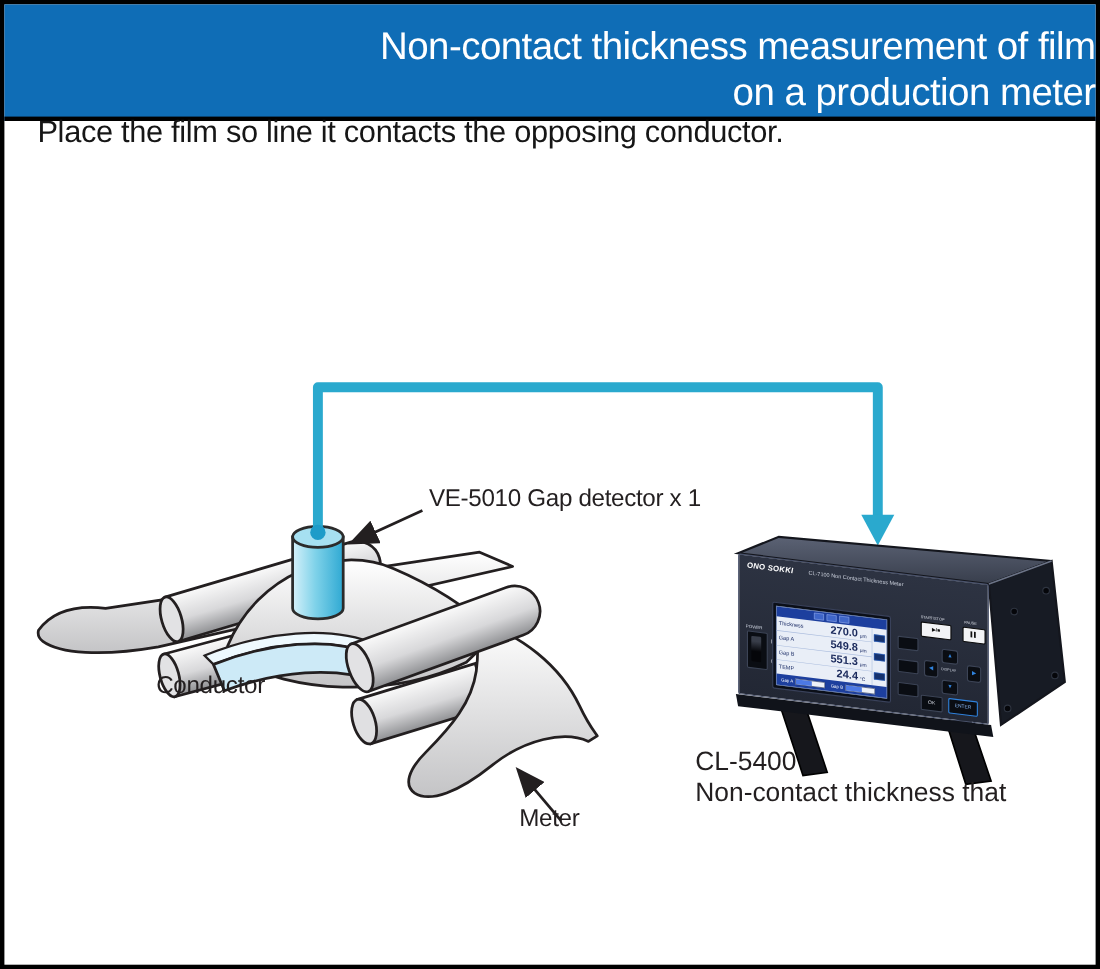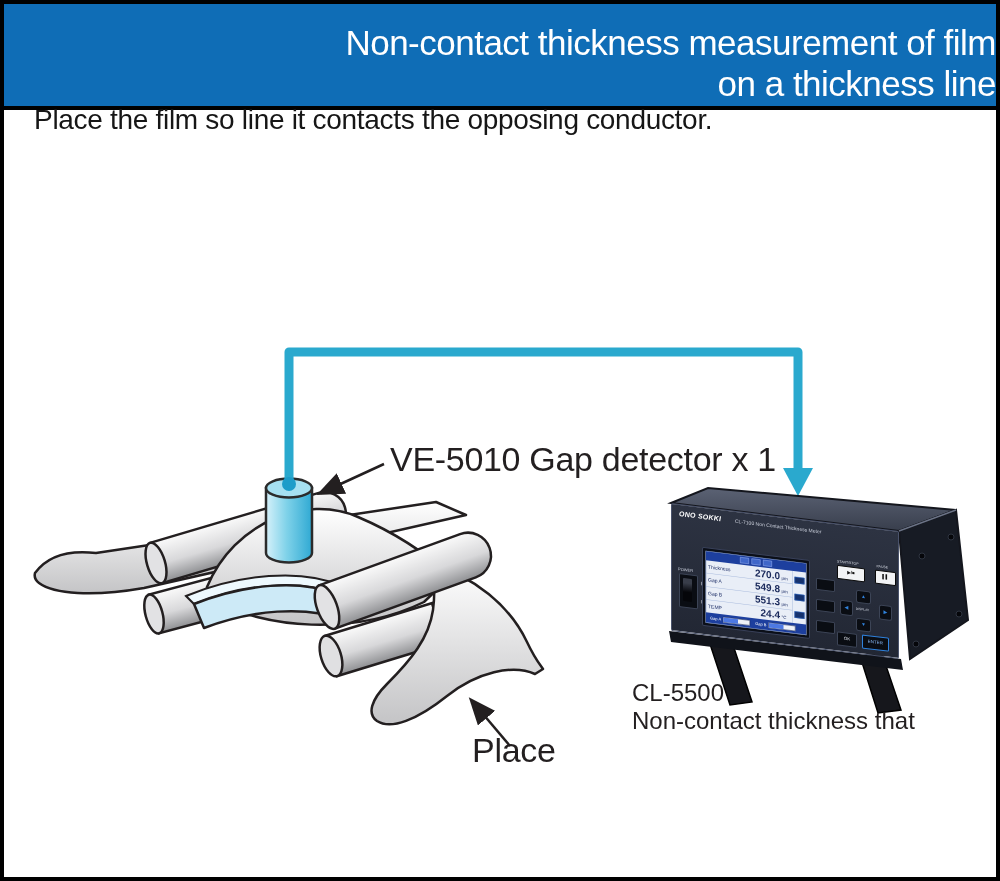--- a/index.html
+++ b/index.html
@@ -13,21 +13,21 @@
     position:absolute;left:0;top:0;right:0;height:84px;
     background:#0f6db6;border-bottom:4px solid #000;
     color:#fff;text-align:right;padding-top:18px;box-sizing:content-box;
   }
   .banner .bl{font-size:35px;line-height:41px;font-weight:500;letter-spacing:-0.5px;}
   
   .instruction{position:absolute;left:30px;top:100px;font-size:28px;color:#161616;letter-spacing:-0.3px;}
   
   #diagram{position:absolute;left:0;top:0;}
   
-  .dlabel{position:absolute;font-size:34px;color:#231f20;letter-spacing:-0.3px;white-space:nowrap;}
+  .dlabel{position:absolute;font-size:22px;color:#231f20;letter-spacing:-0.3px;white-space:nowrap;}
   #label-detector{left:386px;top:436px;}
   #label-conductor{left:138px;top:606px;}
   #label-film{left:468px;top:727px;}
   .caption{position:absolute;left:628px;top:675px;font-size:24px;line-height:28px;color:#231f20;}
   
   .front-panel{
     position:absolute;left:667px;top:499px;width:456px;height:256px;
     background:linear-gradient(#2d3342,#222734);
     border:2px solid #4a536c;border-radius:4px;box-sizing:border-box;
     transform:skewY(7deg) scale(0.5);transform-origin:0 0;
@@ -79,21 +79,21 @@
   #btn-ok{left:330px;top:214px;width:36px;height:24px;border:2px solid #3c4456;color:#d6dae4;}
   #btn-enter{left:380px;top:214px;width:50px;height:24px;border:2px solid #2f82dd;color:#85b4f0;}
 </style>
 </head>
 <body>
 
 <div id="frame">
 
   <div class="banner">
     <div class="bl">Non-contact thickness measurement of film</div>
-    <div class="bl">on a thickness line</div>
+    <div class="bl">on a production meter</div>
   </div>
 
   <div class="instruction">Place the film so line it contacts the opposing conductor.</div>
 
   <svg id="diagram" width="1000" height="881" viewBox="0 0 1000 881">
     <defs>
       <linearGradient id="gFilm" x1="0" y1="0" x2="0" y2="1">
         <stop offset="0" stop-color="#ffffff"></stop>
           <stop offset="1" stop-color="#c4c4c6"></stop>
       </linearGradient>
@@ -254,20 +254,21 @@
     <div class="fp-abs dk" id="dk-left">◀</div>
     <div class="fp-abs" id="lab-display">DISPLAY</div>
     <div class="fp-abs dk" id="dk-right">▶</div>
     <div class="fp-abs dk" id="dk-down">▼</div>
 
     <div class="fp-abs btn-dark" id="btn-ok">OK</div>
     <div class="fp-abs btn-dark" id="btn-enter">ENTER</div>
   </div>
 
   <div class="dlabel" id="label-detector">VE-5010 Gap detector x 1</div>
-  <div class="dlabel" id="label-film">Place</div>
+  <div class="dlabel" id="label-conductor">Conductor</div>
+  <div class="dlabel" id="label-film">Meter</div>
 
   <div class="caption">
-    <div>CL-5500</div>
+    <div>CL-5400</div>
     <div>Non-contact thickness that</div>
   </div>
 
 </div>
 
 </body></html>

